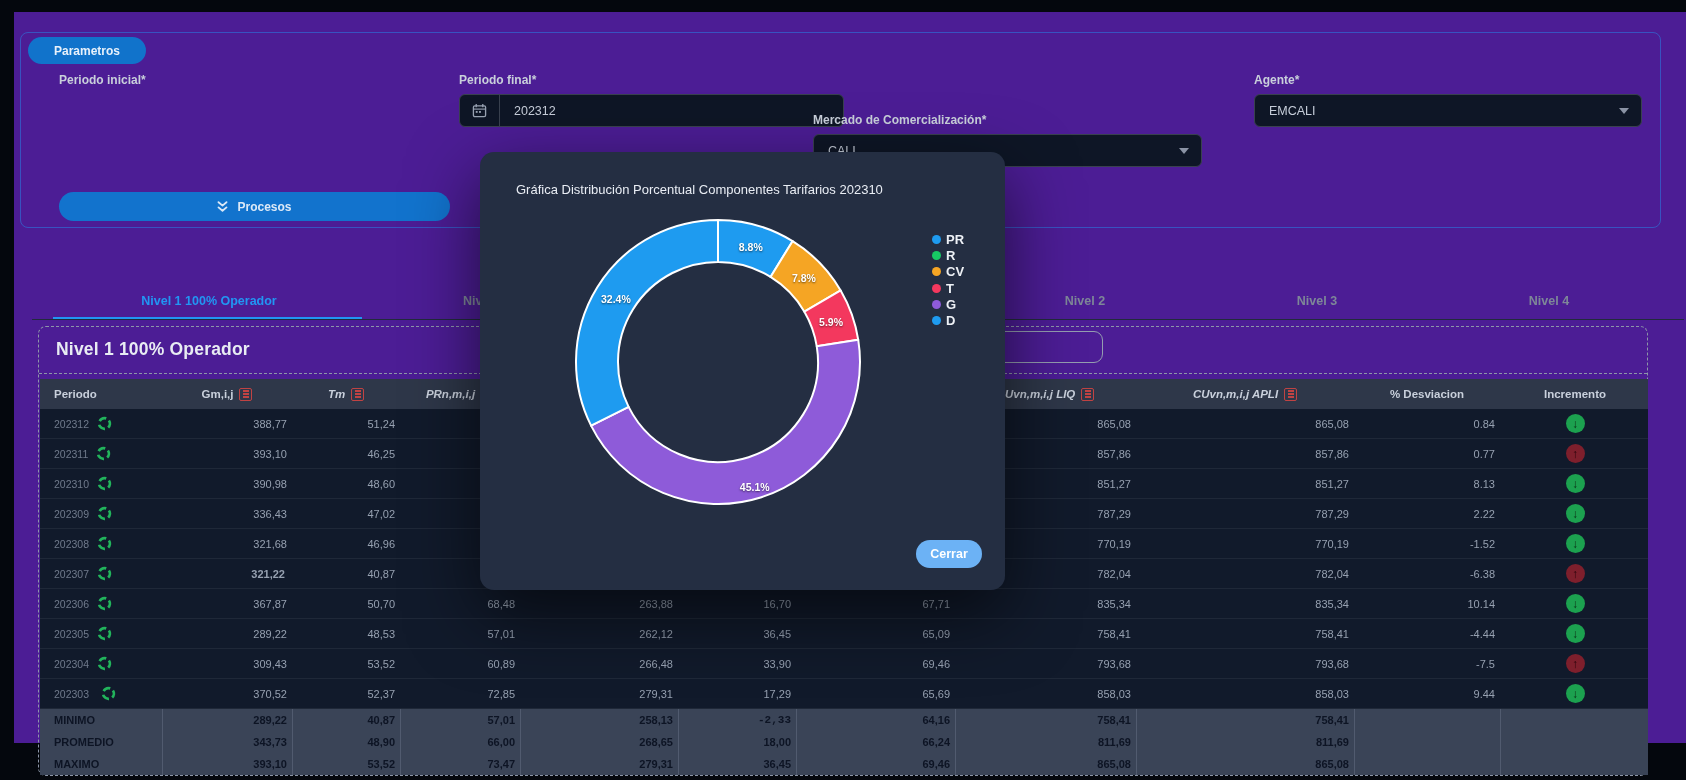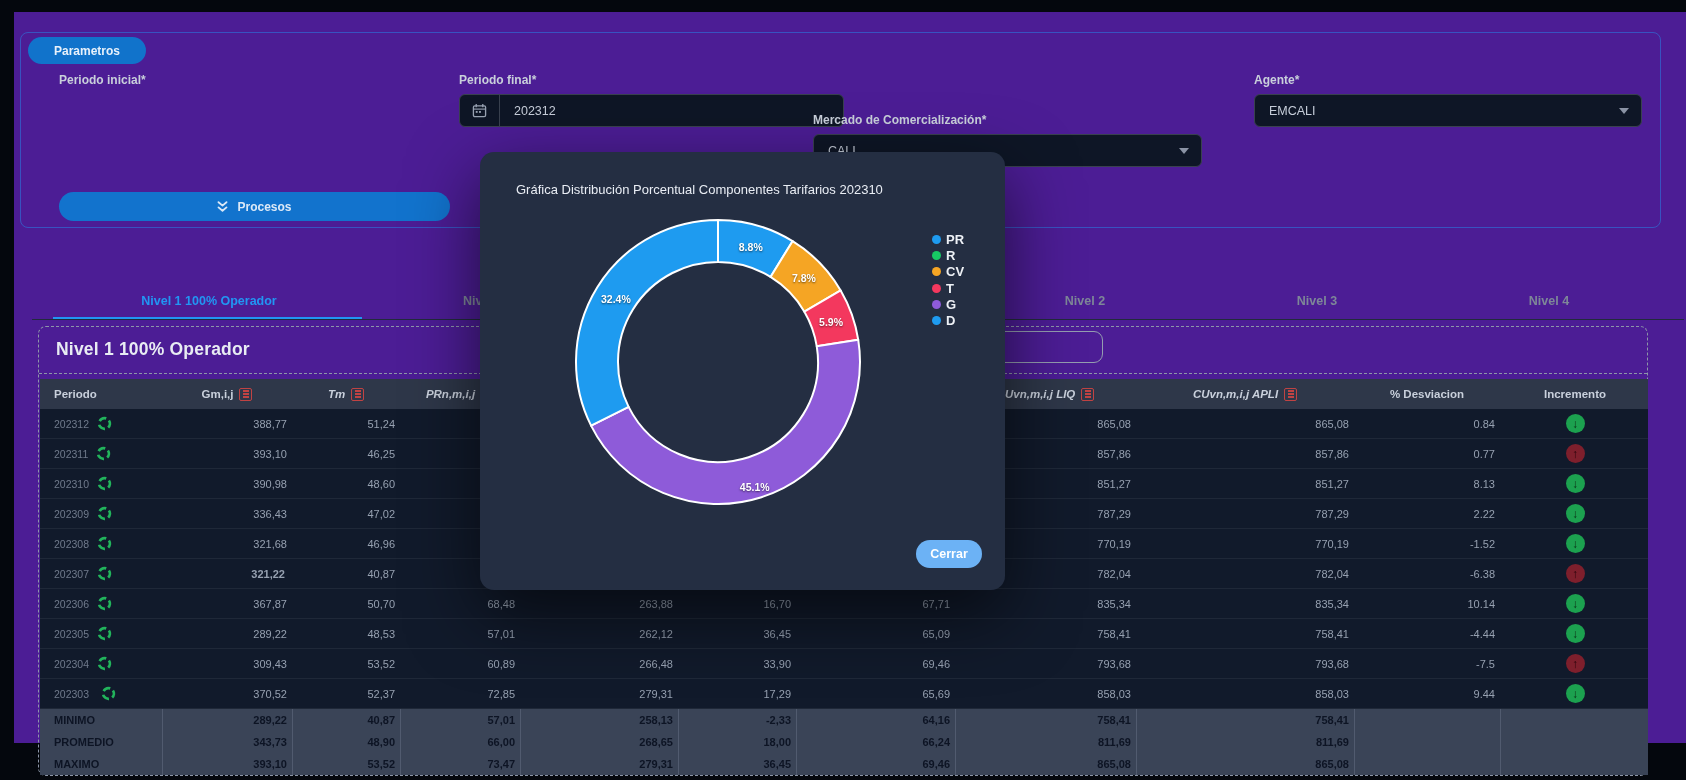--- a/index.html
+++ b/index.html
@@ -401,21 +401,21 @@
           <div class="icell" style="left: 1460px; width: 150px;">
             <span class="trend down">↓</span>
           </div>
         </div>
         <div class="srow" style="top: 382px;">
           <div class="pcell" style="width: 122px;">MINIMO</div>
           <div class="vcell" style="left: 122px; width: 130px;">289,22</div>
           <div class="vcell" style="left: 252px; width: 108px;">40,87</div>
           <div class="vcell" style="left: 360px; width: 120px;">57,01</div>
           <div class="vcell" style="left: 480px; width: 158px;">258,13</div>
-          <div class="vcell" style="left: 638px; width: 118px;">-2,33</div>
+          <div class="vcell" style="left: 638px; width: 118px; font-family: Liberation Mono, monospace;">-2,33</div>
           <div class="vcell" style="left: 756px; width: 159px;">64,16</div>
           <div class="vcell" style="left: 915px; width: 181px;">758,41</div>
           <div class="vcell" style="left: 1096px; width: 218px;">758,41</div>
           <div class="vcell" style="left: 1314px; width: 146px;"></div>
           <div class="vcell" style="left: 1460px; width: 150px;"></div>
         </div>
         <div class="srow" style="top: 404px;">
           <div class="pcell" style="width: 122px;">PROMEDIO</div>
           <div class="vcell" style="left: 122px; width: 130px;">343,73</div>
           <div class="vcell" style="left: 252px; width: 108px;">48,90</div>

